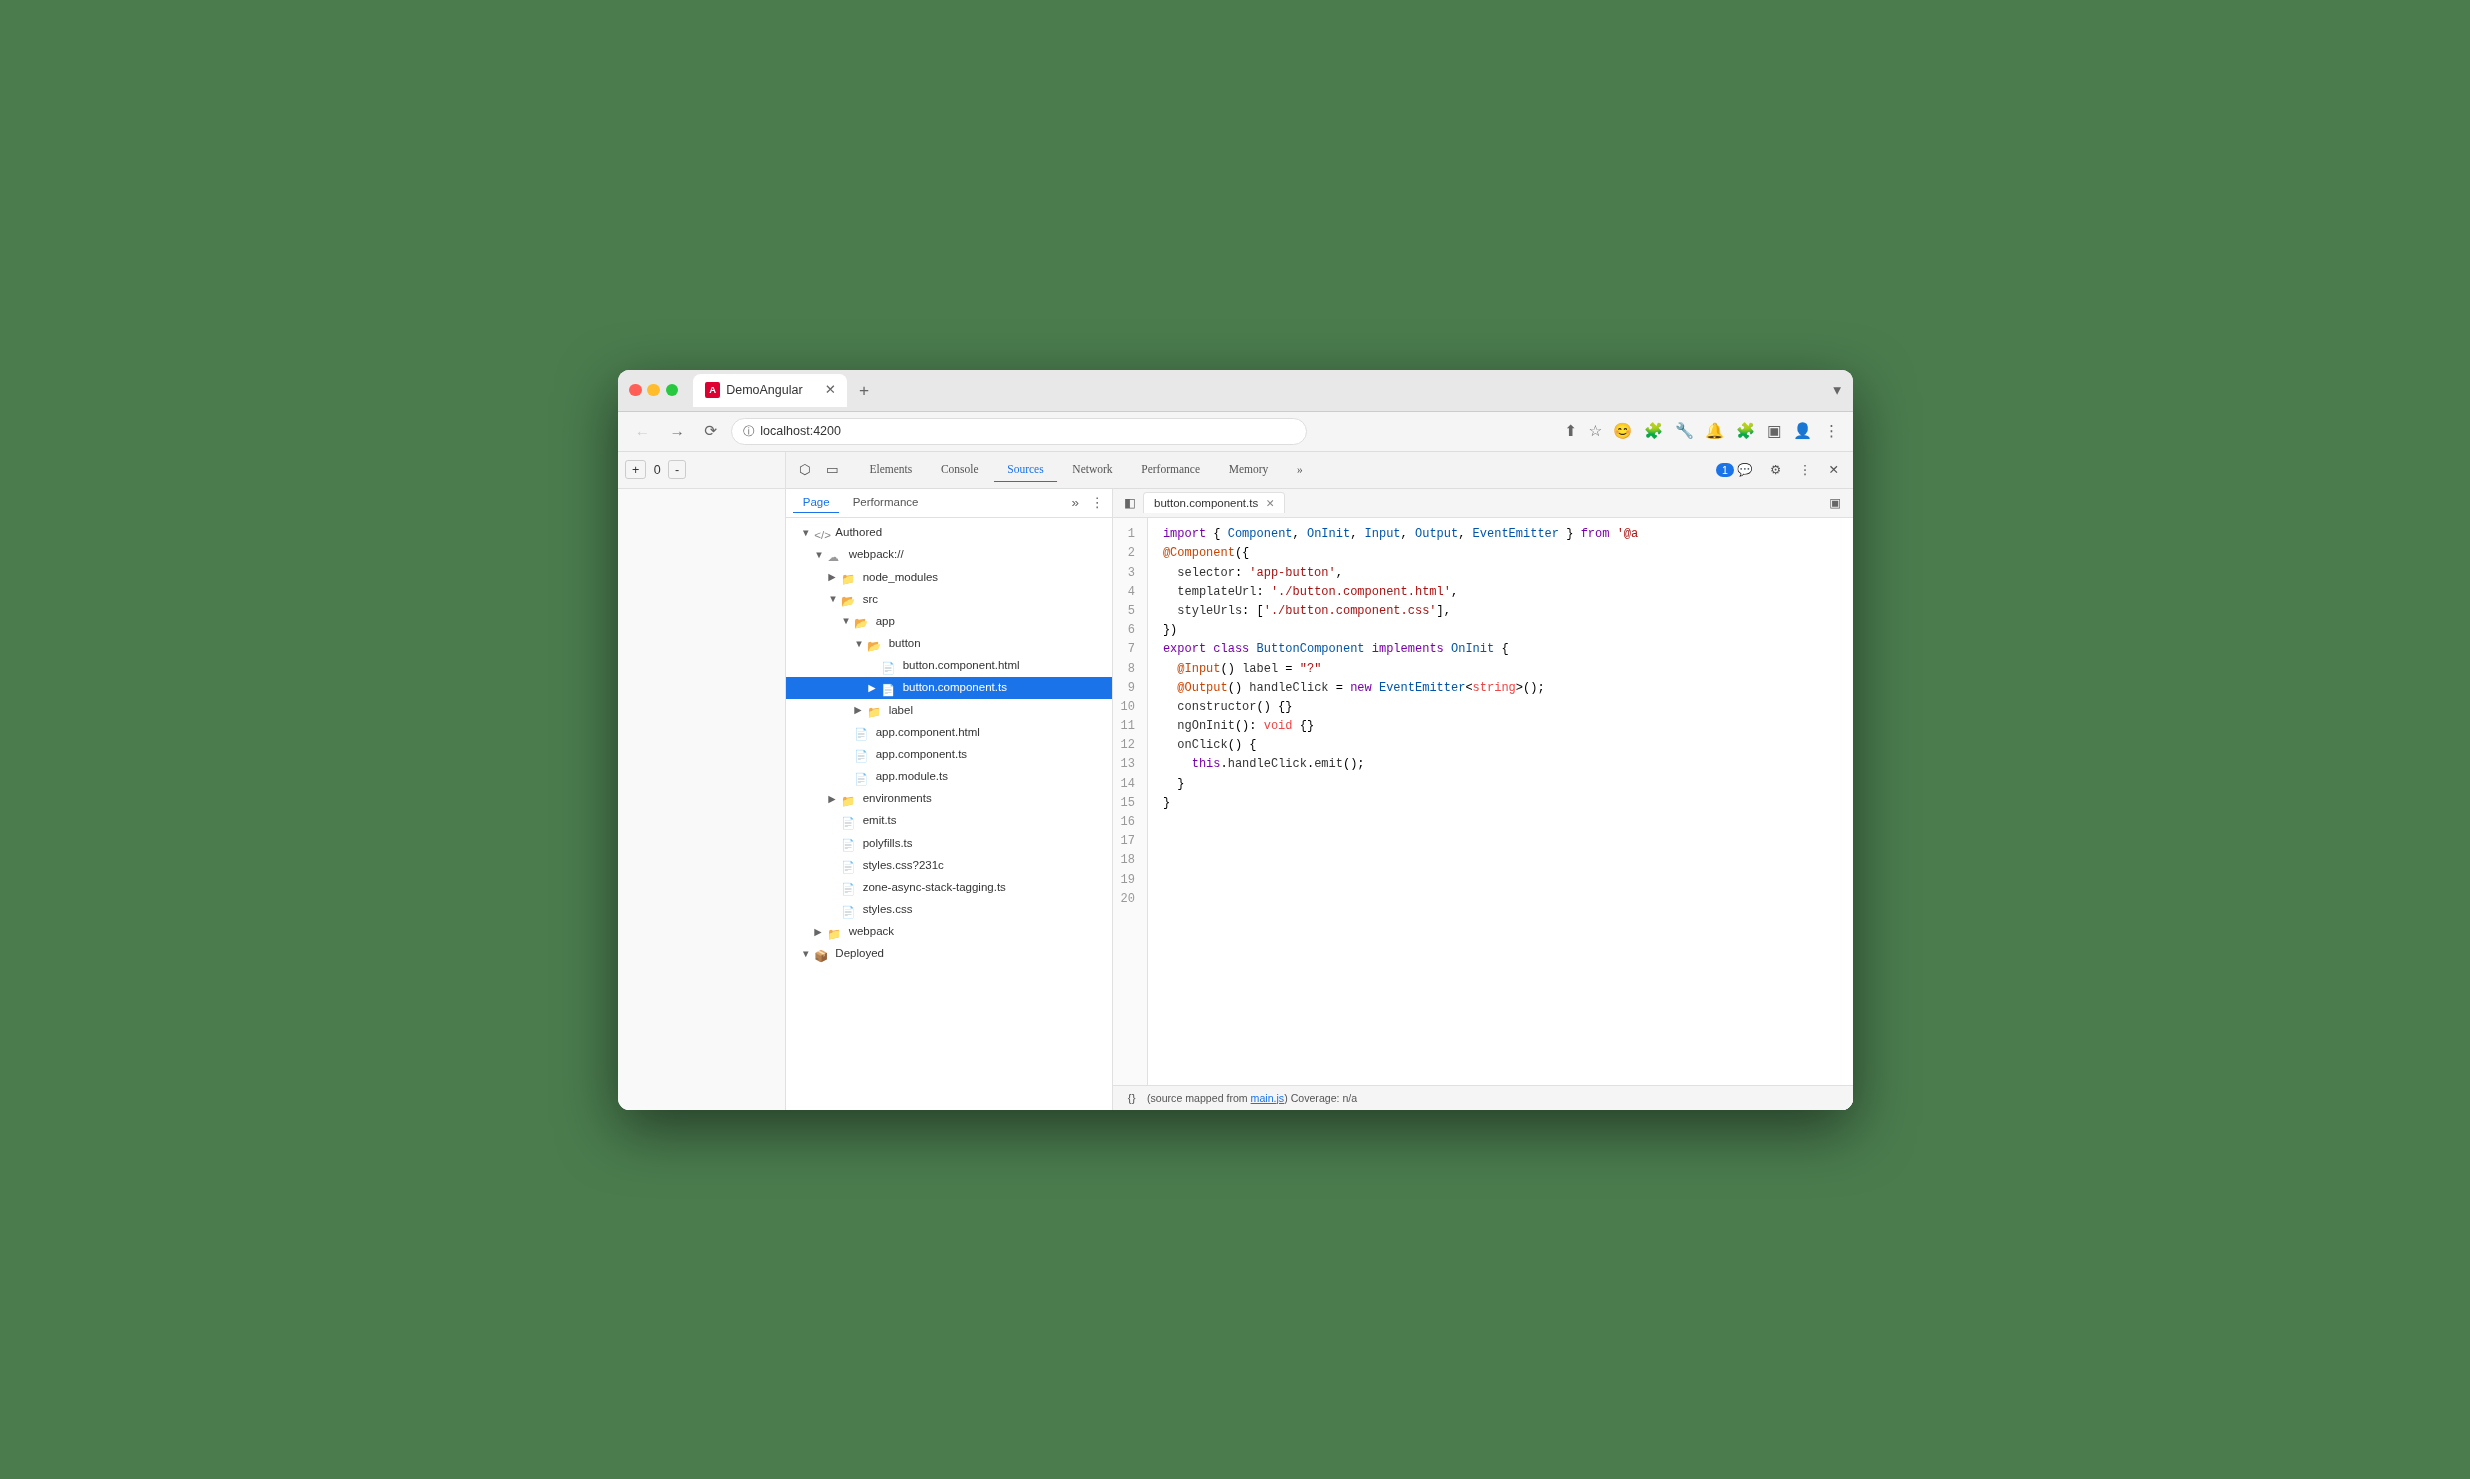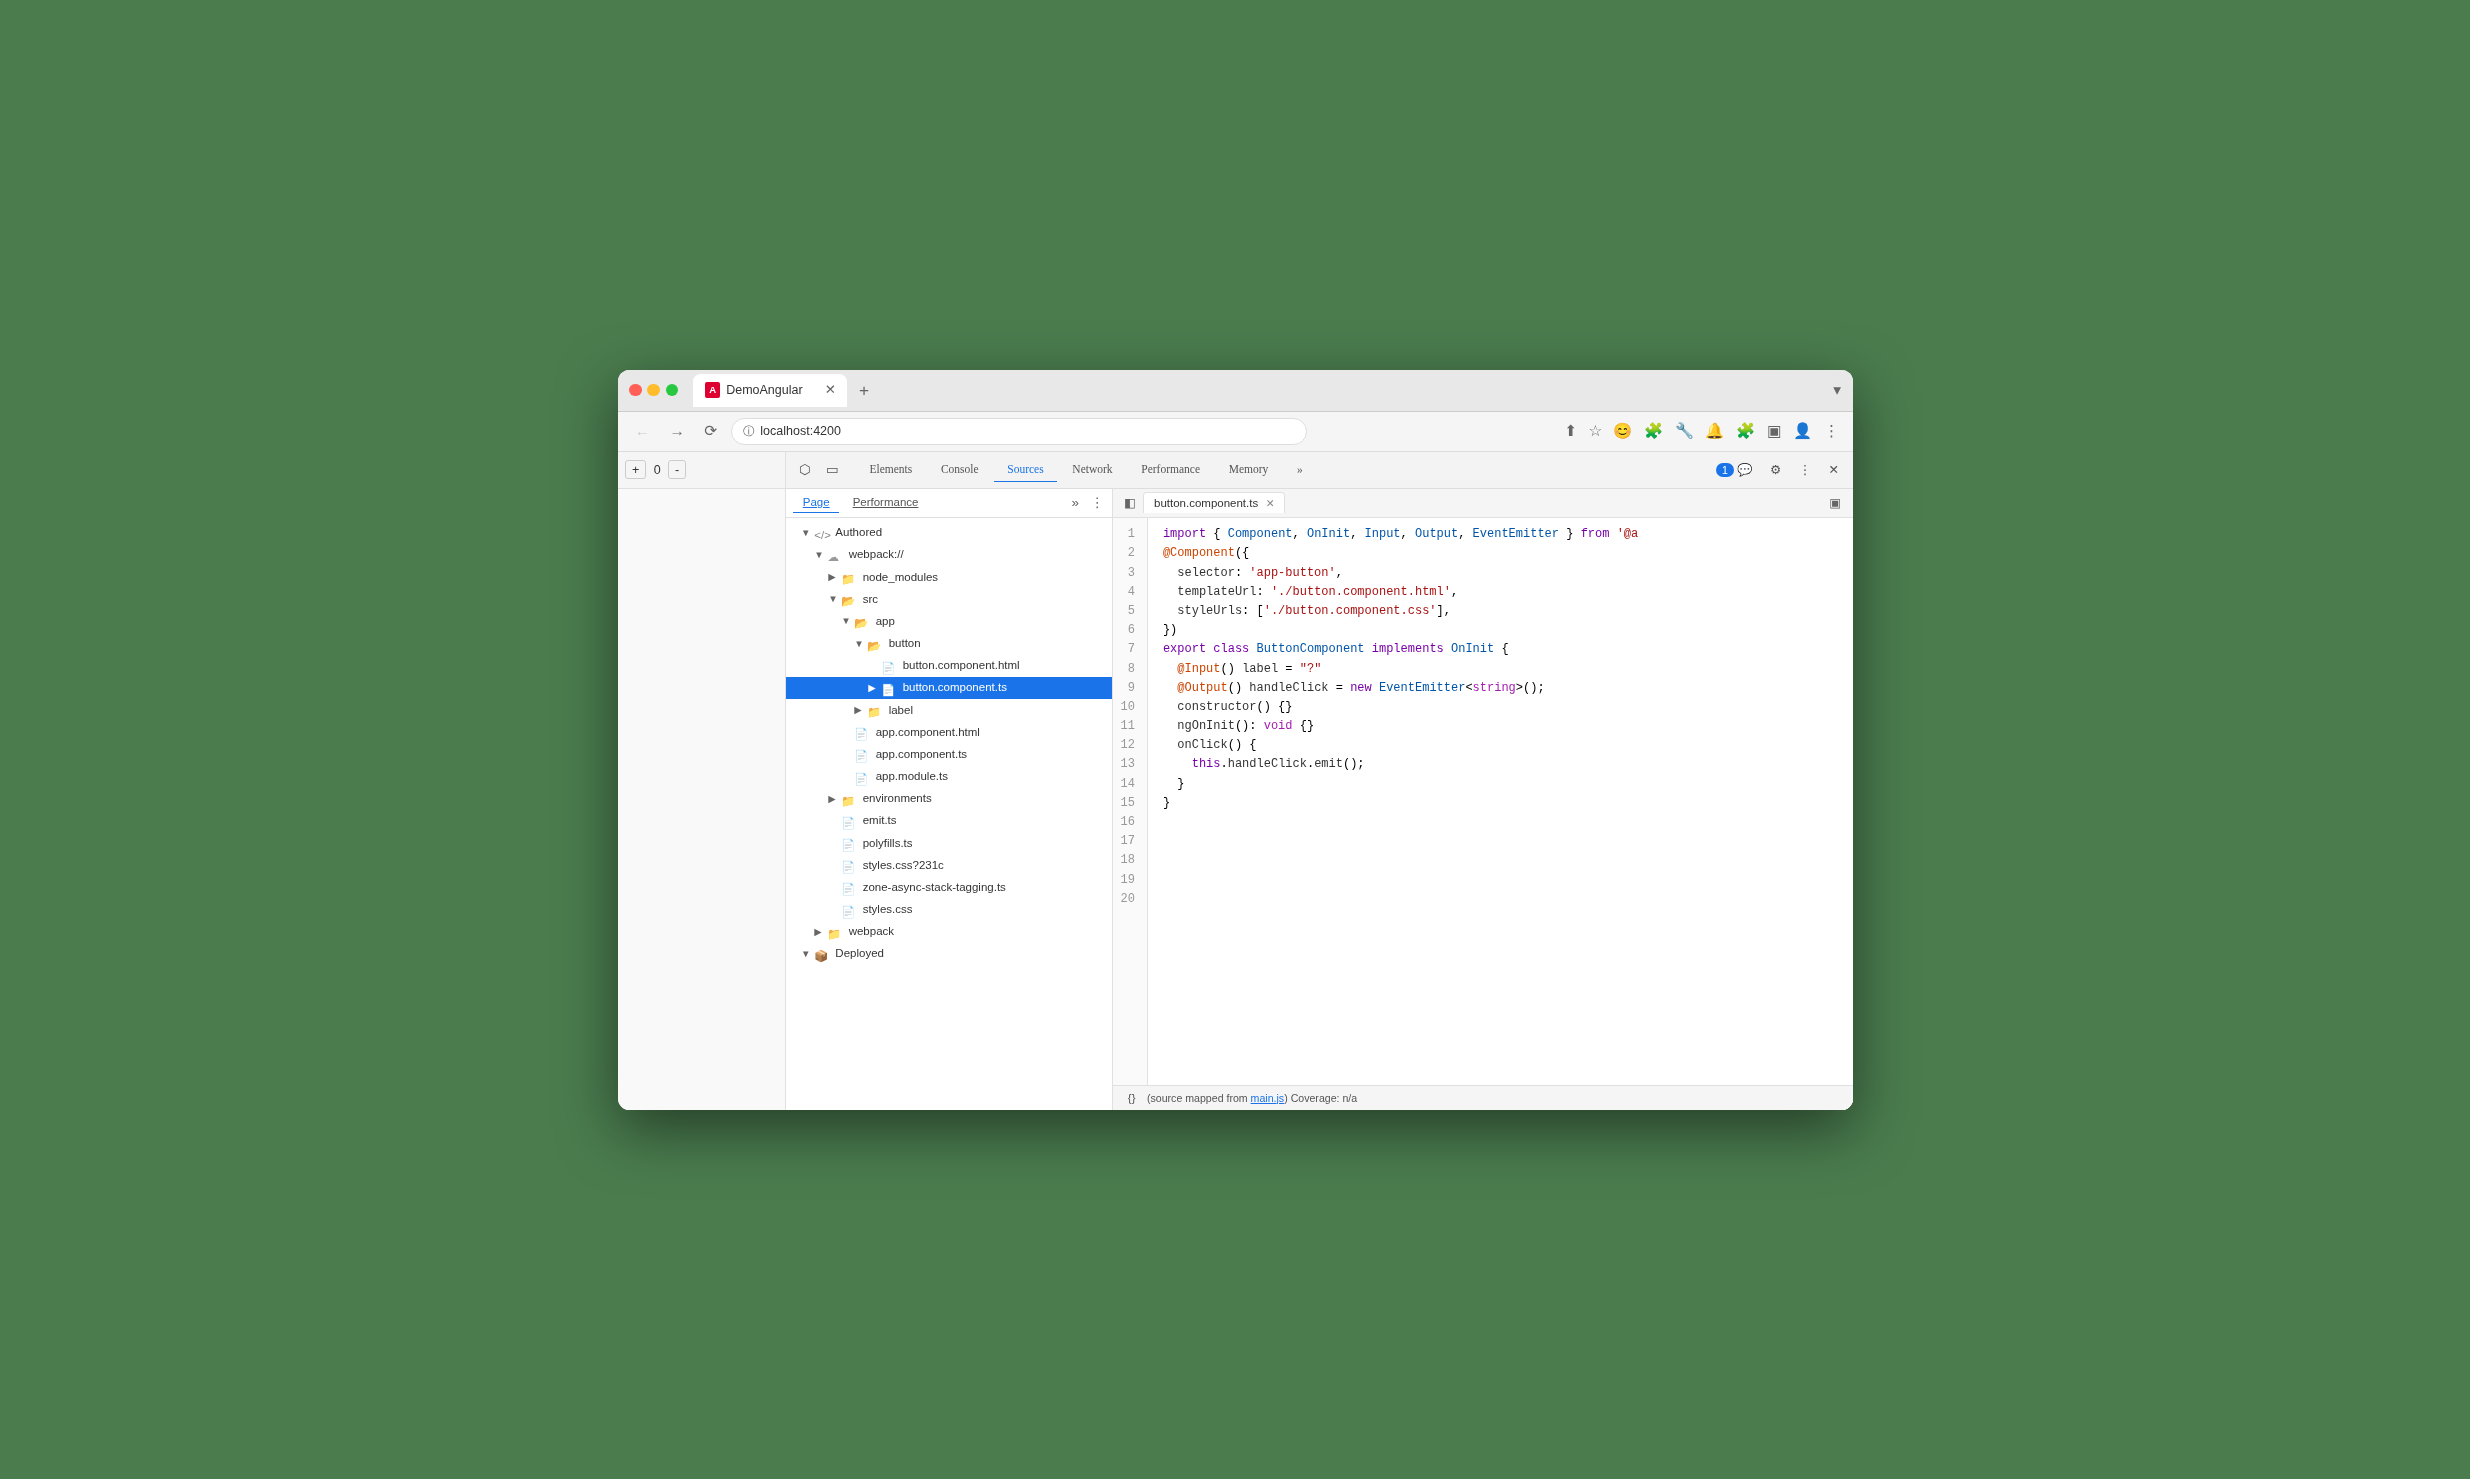--- a/index.html
+++ b/index.html
@@ -238,21 +238,20 @@
       padding: 0 7.7px;
       height: 29px;
       gap: 3.8px;
     }
     .sidebar-tab {
       padding: 3.8px 9.6px;
       font-size: 11.5px;
       color: #555;
       cursor: pointer;
       border-bottom: 1.9px solid transparent;
-      text-decoration: underline;
     }
     .sidebar-tab.active {
       color: #1a73e8;
       border-bottom: 1.9px solid #1a73e8;
     }
     .sidebar-more {
       margin-left: auto;
       color: #666;
       cursor: pointer;
       font-size: 13.4px;
@@ -377,21 +376,21 @@
       white-space: pre;
       display: block;
     }
 
     
     .kw { color: #7700aa; font-weight: normal; }
     .str { color: #aa1111; }
     .cls { color: #0055aa; }
     .fn { color: #333; }
     .dec { color: #cc4400; margin-top: 28px; }
-    .typ { color: #a21caf; }
+    .typ { color: #ef4444; }
 
     
     .code-footer {
       height: 25px;
       border-top: 1px solid #e0e0e0;
       background: #f5f5f5;
       display: flex;
       align-items: center;
       padding: 0 11.5px;
       font-size: 10.6px;

